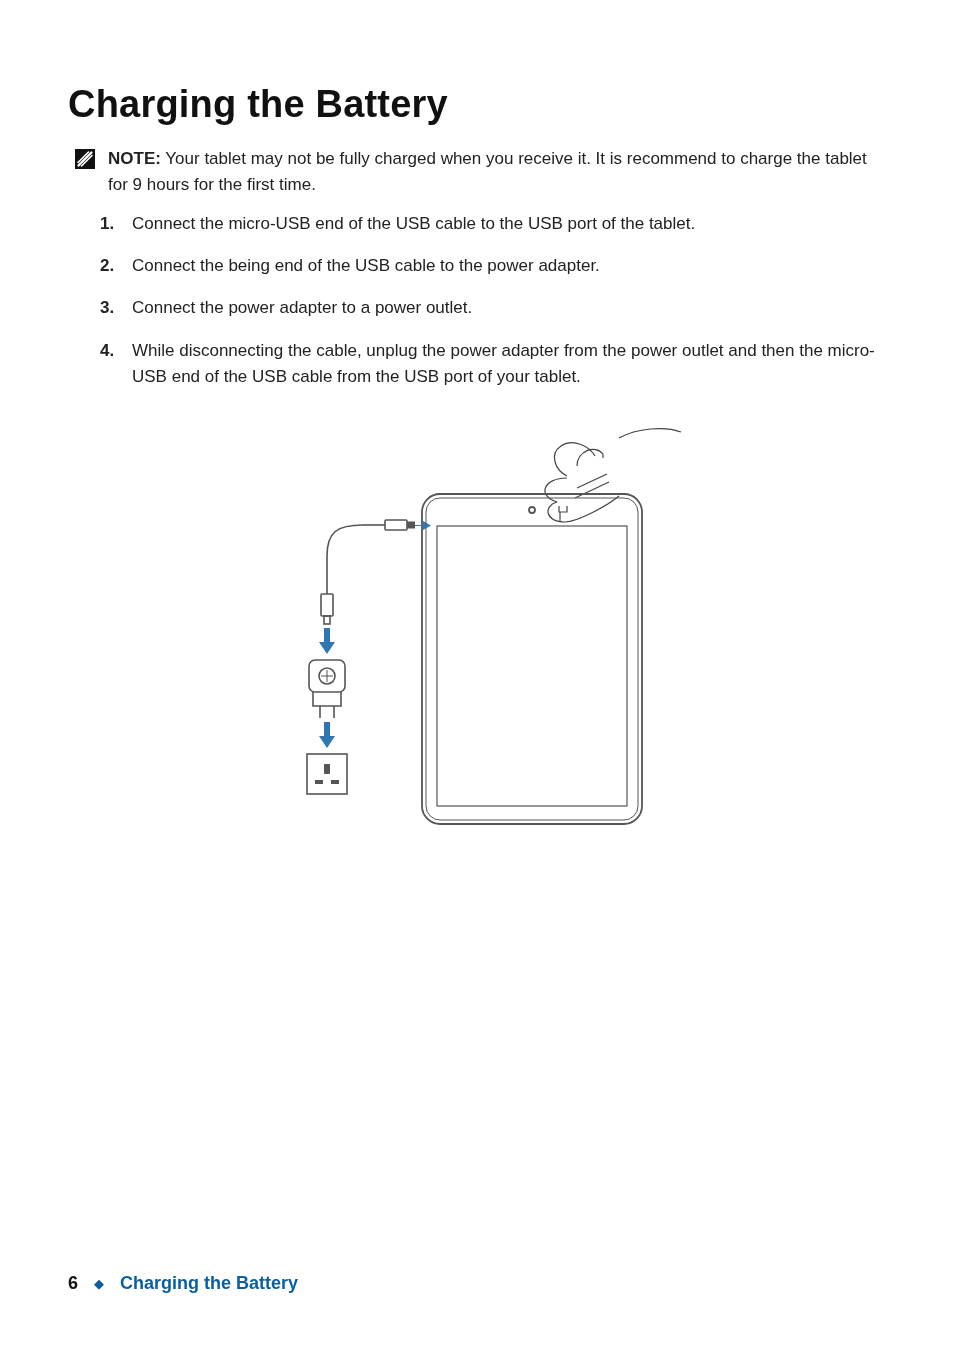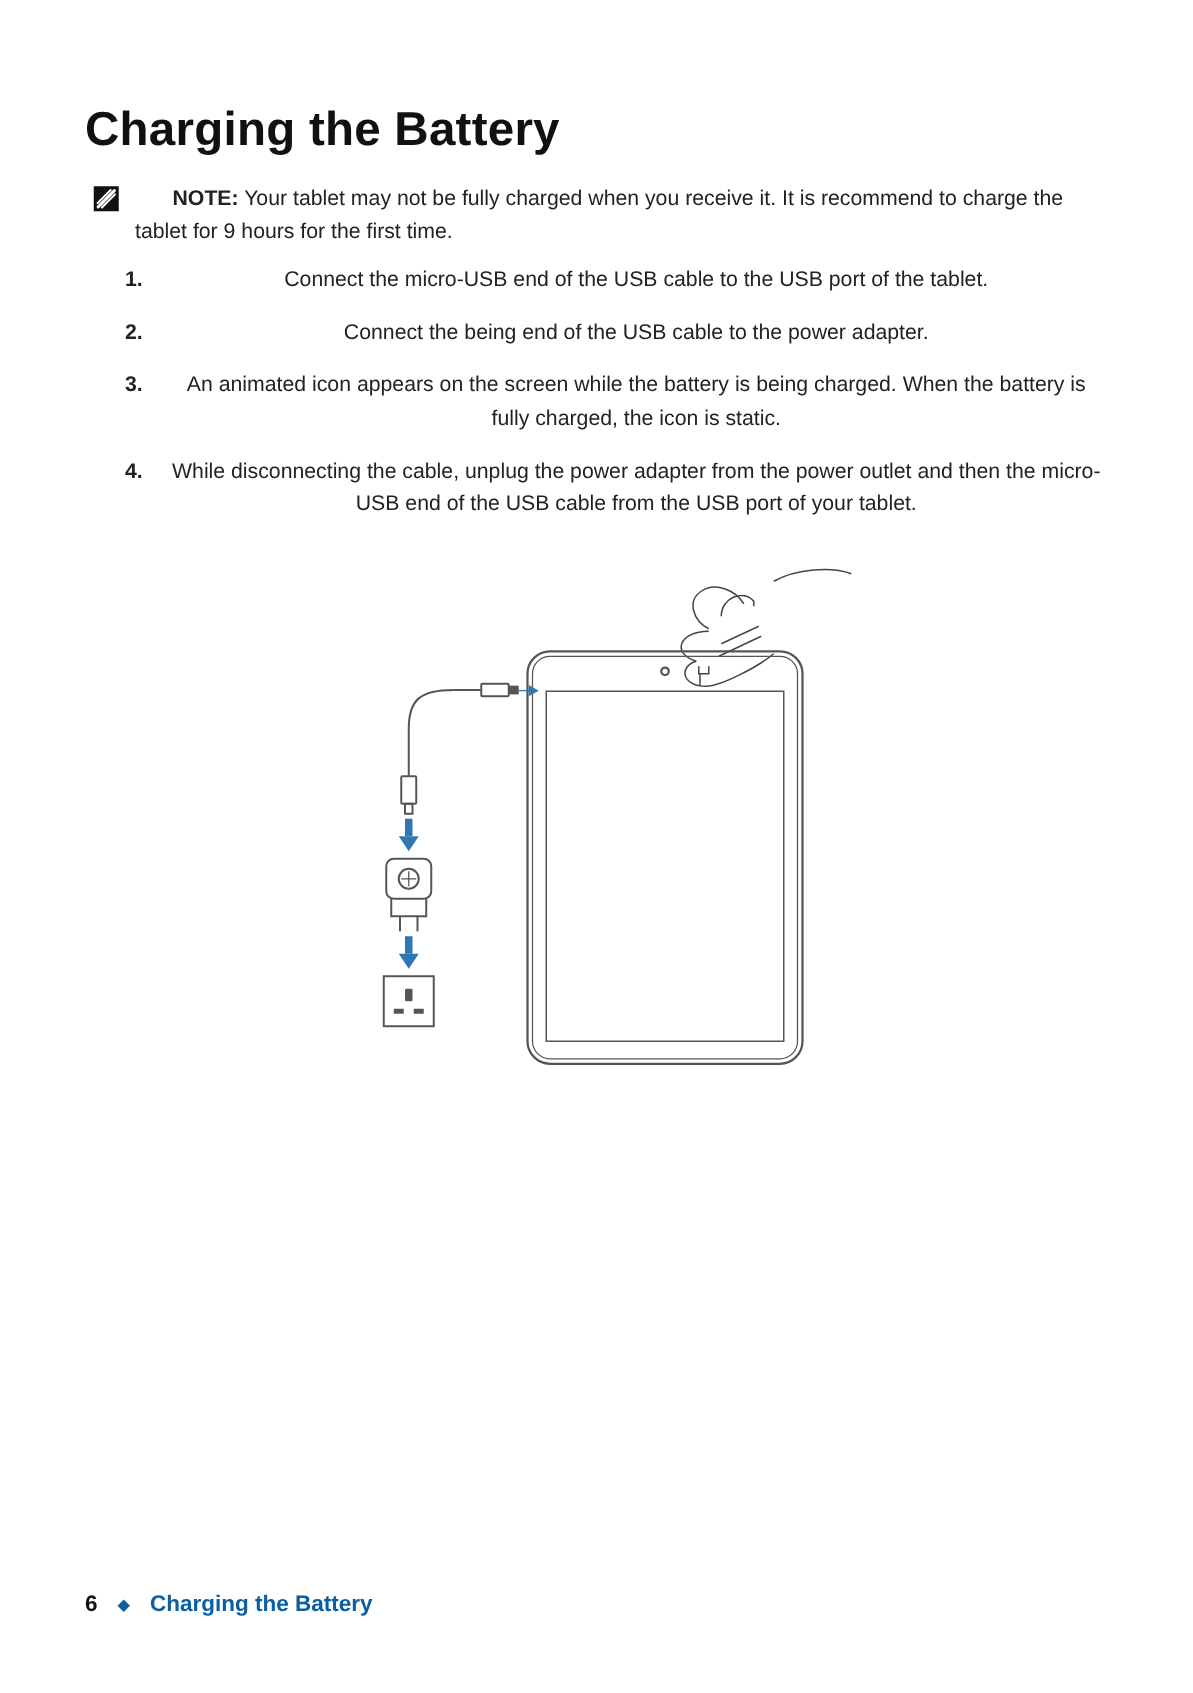--- a/index.html
+++ b/index.html
@@ -34,28 +34,26 @@
   .note-icon {
     flex: 0 0 auto;
     margin-right: 12px;
     margin-top: 2px;
   }
   .note-text {
     flex: 1 1 auto;
   }
   .note-text .label {
     font-weight: 700;
-    margin-left: 30px;
   }
   ol.steps {
     margin: 10px 0 0 0;
     padding: 0 0 0 60px;
     list-style: none;
     counter-reset: step;
-    text-align: center;
   }
   ol.steps > li {
     counter-increment: step;
     position: relative;
     margin: 0 0 16px 0;
     padding-left: 4px;
   }
   ol.steps > li::before {
     content: counter(step) ".";
     position: absolute;
@@ -115,21 +113,21 @@
   </div>
 
   <ol class="steps">
     <li>
       <span>Connect the micro-USB end of the USB cable to the USB port of the tablet.</span>
     </li>
     <li>
       <span>Connect the being end of the USB cable to the power adapter.</span>
     </li>
     <li>
-      <div class="substep">An animated icon appears on the screen while the battery is being charged. When the battery is fully charged, the icon is static.</div>
+      <span>Connect the power adapter to a power outlet.</span>
     </li>
     <li>
       <span>While disconnecting the cable, unplug the power adapter from the power outlet and then the micro-USB end of the USB cable from the USB port of your tablet.</span>
     </li>
   </ol>
 
   <div class="figure-wrap">
     <svg width="420" height="440" viewBox="0 0 420 440">
 
       <g stroke="#444" stroke-width="1.2" fill="none">

